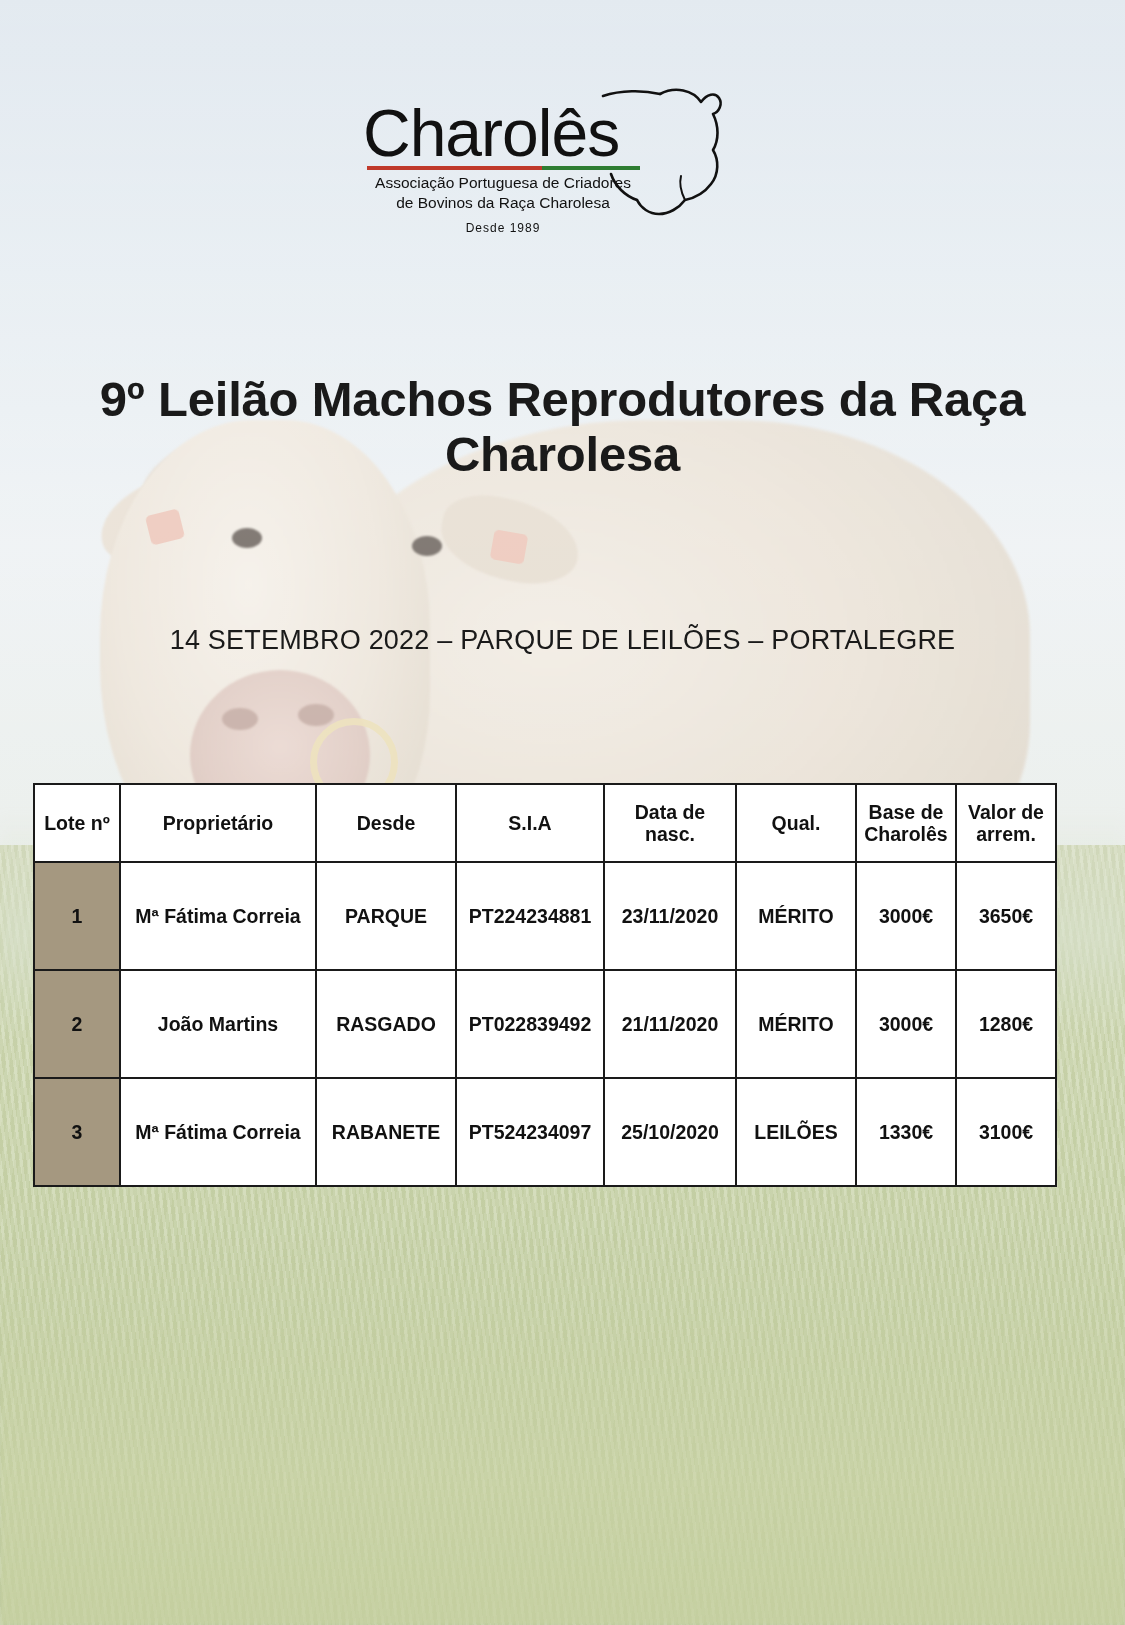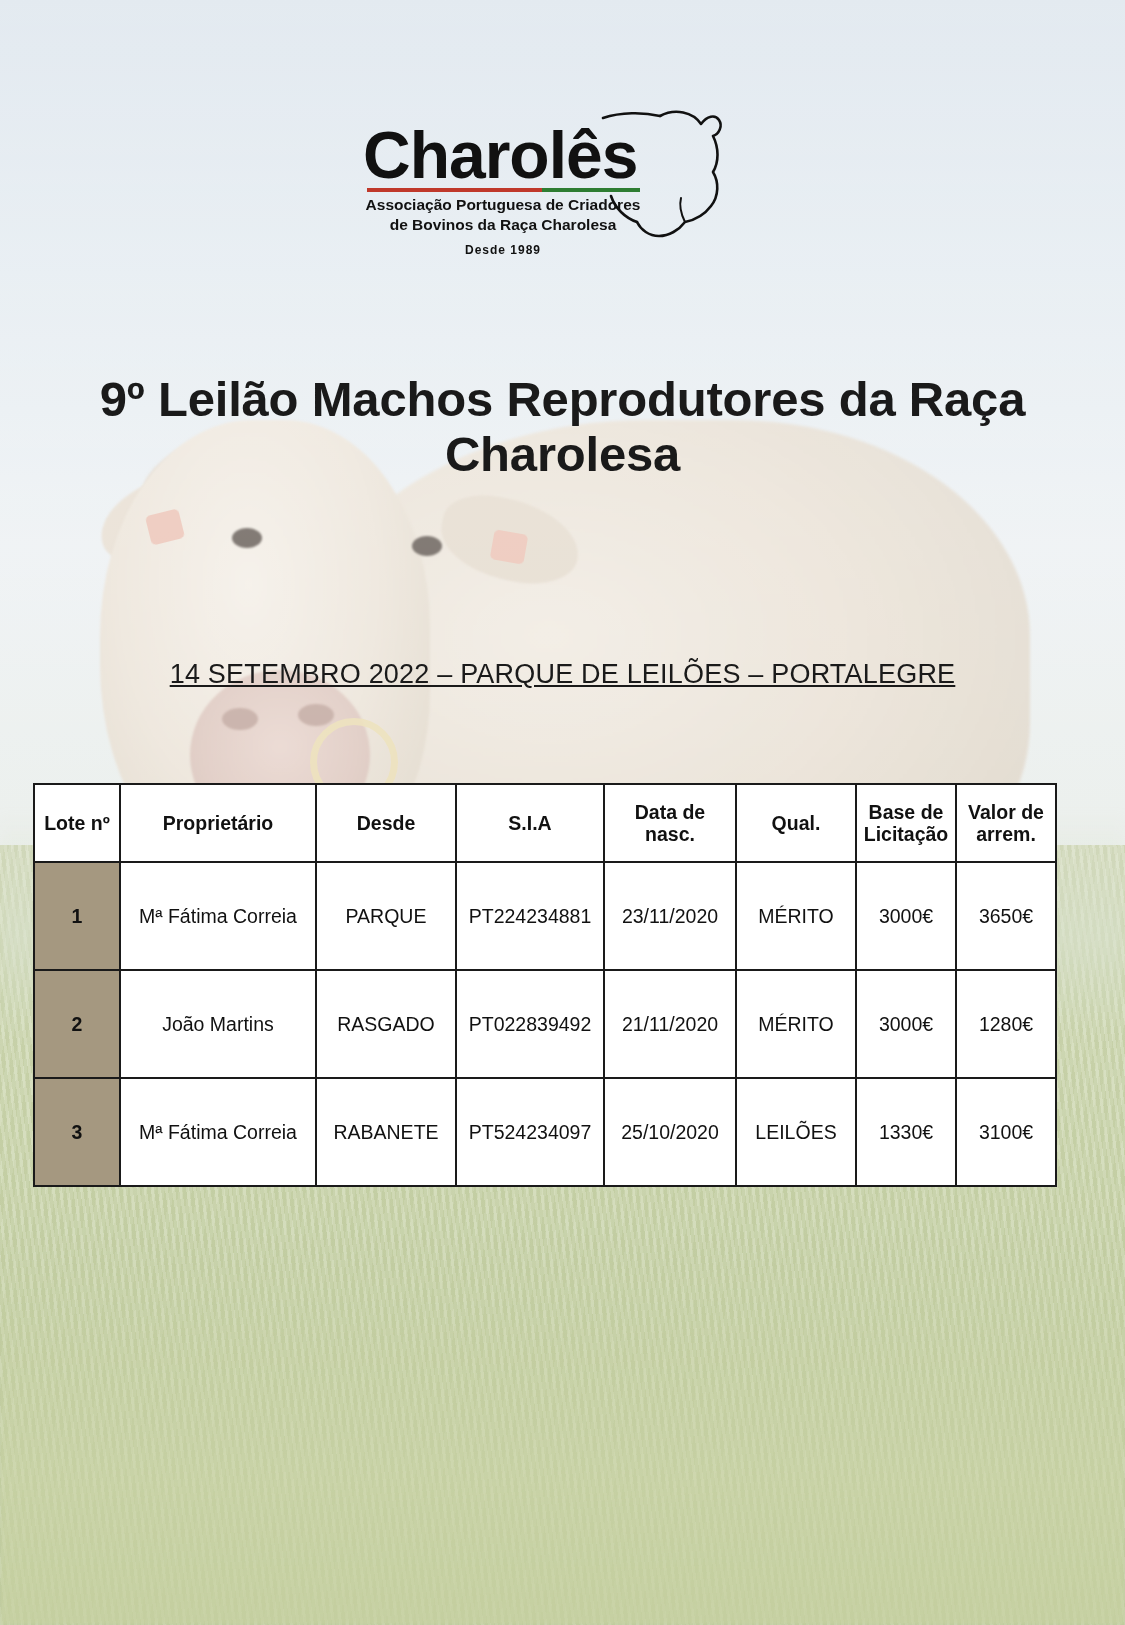--- a/index.html
+++ b/index.html
@@ -168,51 +168,49 @@
     z-index: 3;
     width: 100%;
     height: 100%;
   }
 
   
   .logo {
     position: absolute;
     left: 50%;
     transform: translateX(-50%);
-    top: 86px;
+    top: 64px;
     width: 400px;
     text-align: right;
-    font-weight: bold;
   }
   .logo-svg { display: block; margin: 0 auto; }
 
   
   .title {
     position: absolute;
     top: 372px;
     left: 60px;
     right: 60px;
     text-align: center;
     font-size: 49px;
     line-height: 1.12;
     color: #1a1a1a;
     font-weight: 700;
     letter-spacing: -0.2px;
   }
 
   .subtitle {
     position: absolute;
-    top: 659px;
+    top: 625px;
     left: 60px;
     right: 60px;
     text-align: center;
     font-size: 27px;
     color: #1a1a1a;
     letter-spacing: 0.2px;
-    text-decoration: underline;
   }
 
   
   .table-wrap {
     position: absolute;
     top: 783px;
     left: 33px;
     width: 1022px;
     border-radius: 15px;
   }
@@ -232,21 +230,21 @@
   }
   table.auction thead th {
     font-weight: bold;
     height: 68px;
     padding: 4px 4px;
     line-height: 1.15;
   }
   table.auction tbody td {
     height: 98px;
     padding: 4px 6px;
-    font-weight: normal;
+    font-weight: bold;
   }
   table.auction tbody td.lote {
     background: #a59880;
     font-weight: bold;
   }
   
   col.c0 { width: 86px; }
   col.c1 { width: 196px; }
   col.c2 { width: 140px; }
   col.c3 { width: 148px; }
@@ -323,21 +321,21 @@
             <col class="c7">
         </colgroup>
         <thead>
           <tr>
             <th>Lote nº</th>
             <th>Proprietário</th>
             <th>Desde</th>
             <th>S.I.A</th>
             <th>Data de nasc.</th>
             <th>Qual.</th>
-            <th>Base de Licitação</th>
+            <th>Base de Charolês</th>
             <th>Valor de arrem.</th>
           </tr>
         </thead>
         <tbody>
           <tr>
             <td class="lote">1</td>
             <td>Mª Fátima Correia</td>
             <td>PARQUE</td>
             <td>PT224234881</td>
             <td>23/11/2020</td>

